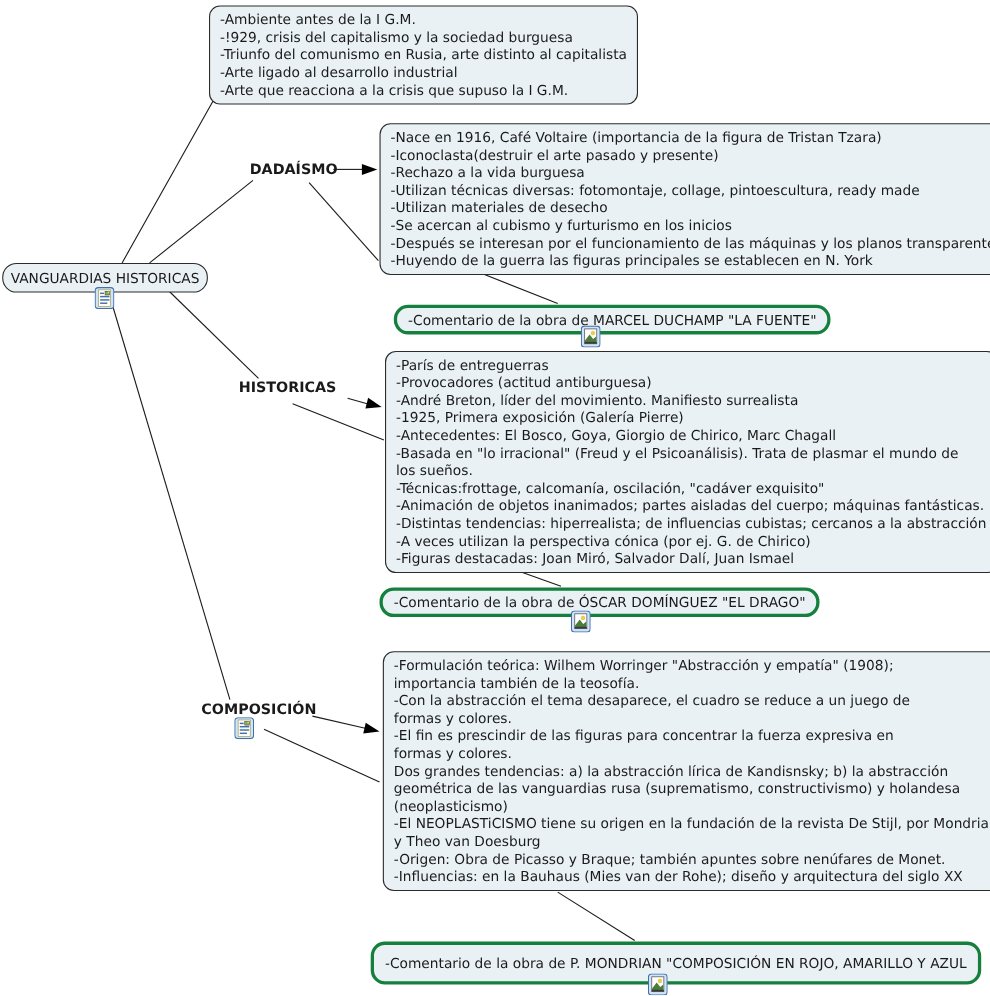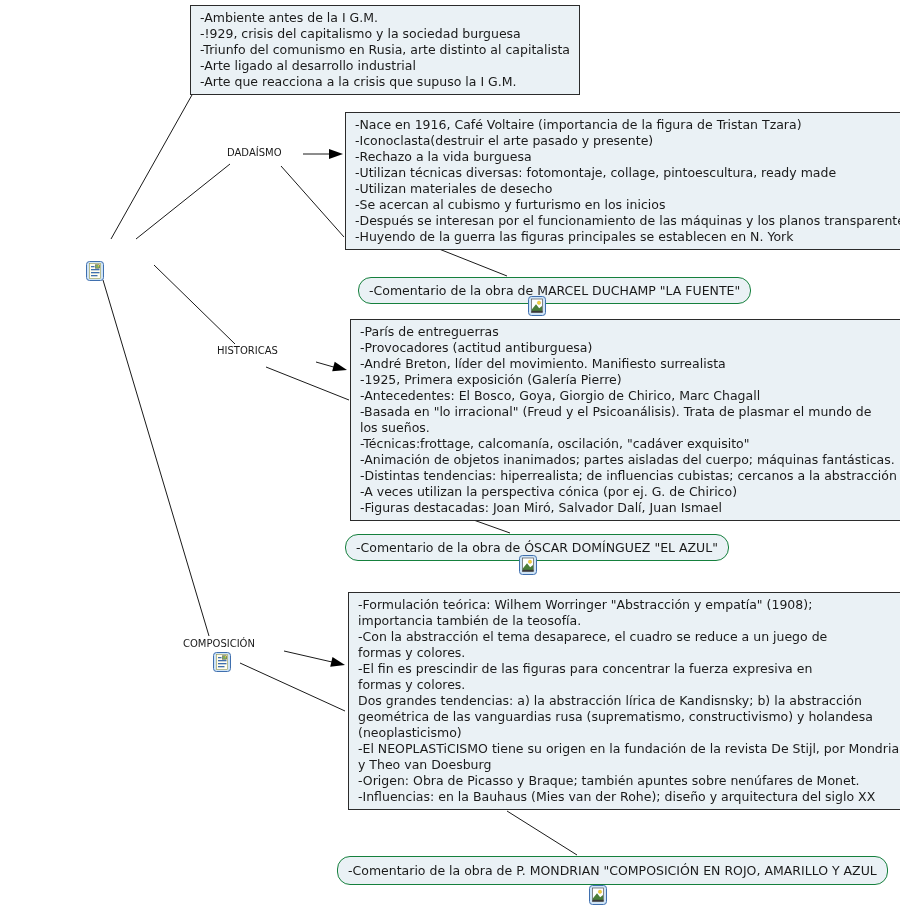--- a/index.html
+++ b/index.html
@@ -1,29 +1,29 @@
 <!DOCTYPE html>
 <html><head>
 <meta charset="utf-8">
 <style>
   html,body{margin:0;padding:0;background:#fff;}
   .canvas{position:relative;width:900px;height:905px;overflow:hidden;background:#ffffff;
           font-family:"DejaVu Sans","Liberation Sans",sans-serif;color:#1a1a1a;}
   svg.connectors{position:absolute;left:0;top:0;width:900px;height:905px;}
   svg.connectors line{stroke:#1a1a1a;stroke-width:1;}
   svg.connectors polygon{fill:#000;}
-  .box{position:absolute;background:#eaf1f5;border:1px solid #2b2b2b;border-radius:0;
+  .box{position:absolute;background:#eaf1f5;border:1px solid #2b2b2b;border-radius:10px;
        font-size:12.5px;line-height:16px;white-space:pre;padding:4px 9px;width:max-content;}
-  .bubble{position:absolute;background:#eaf1f5;border:1px solid #15803d;border-radius:13px;
+  .bubble{position:absolute;background:#eaf1f5;border:3px solid #15803d;border-radius:13px;
        font-size:12.5px;display:flex;align-items:center;white-space:nowrap;
        padding:0 10px;height:27px;box-sizing:border-box;width:max-content;}
   .rootnode{position:absolute;left:2px;top:239px;width:187px;height:27px;box-sizing:border-box;
        background:#eaf1f5;border:1px solid #2b2b2b;border-radius:13px;font-size:12.5px;
        display:flex;align-items:center;justify-content:center;white-space:nowrap;}
-  .label{position:absolute;font-size:10px;white-space:nowrap;}
+  .label{position:absolute;font-size:13px;white-space:nowrap;font-weight:bold;}
   .micon{position:absolute;}
 </style>
 </head>
 <body>
 
 <div class="canvas">
 
   <svg class="connectors">
     <line x1="197" y1="86" x2="111" y2="239"></line>
     <line x1="230" y1="164" x2="136" y2="239"></line>
@@ -49,20 +49,23 @@
         </g>
     </g>
     <g>
       <line x1="284" y1="651" x2="332" y2="662"></line>
       <g transform="translate(345,665) rotate(13)">
           <polygon points="0,0 -14,-5 -14,5"></polygon>
         </g>
     </g>
   </svg>
 
+  <div class="rootnode">
+    <span>VANGUARDIAS HISTORICAS</span>
+  </div>
 
   <svg class="micon" style="left:86px;top:261px" width="18" height="20" viewBox="0 0 18 20">
     <rect x="0.5" y="0.5" width="17" height="19" rx="3" fill="#cfe4f7" stroke="#3f6fae"></rect>
     <rect x="3.5" y="2.5" width="11" height="15" fill="#fffdf0" stroke="#99994d" stroke-width="0.6"></rect>
     <rect x="9.5" y="3.8" width="4.2" height="3.4" fill="#7fae5f" stroke="#444" stroke-width="0.5"></rect>
     <circle cx="12.6" cy="4.8" r="0.8" fill="#f3d23a"></circle>
     <rect x="5" y="5" width="3.5" height="1.3" fill="#3f6fae"></rect>
     <rect x="5" y="8" width="8.5" height="1.3" fill="#3f6fae"></rect>
     <rect x="5" y="11" width="8.5" height="1.3" fill="#3f6fae"></rect>
     <rect x="5" y="14" width="6.5" height="1.3" fill="#3f6fae"></rect>
@@ -98,21 +101,21 @@
 -André Breton, líder del movimiento. Manifiesto surrealista
 -1925, Primera exposición (Galería Pierre)
 -Antecedentes: El Bosco, Goya, Giorgio de Chirico, Marc Chagall
 -Basada en "lo irracional" (Freud y el Psicoanálisis). Trata de plasmar el mundo de
 los sueños.
 -Técnicas:frottage, calcomanía, oscilación, "cadáver exquisito"
 -Animación de objetos inanimados; partes aisladas del cuerpo; máquinas fantásticas.
 -Distintas tendencias: hiperrealista; de influencias cubistas; cercanos a la abstracción
 -A veces utilizan la perspectiva cónica (por ej. G. de Chirico)
 -Figuras destacadas: Joan Miró, Salvador Dalí, Juan Ismael</div>
-  <div class="bubble" style="left:345px;top:534px">-Comentario de la obra de ÓSCAR DOMÍNGUEZ "EL AZUL"</div>
+  <div class="bubble" style="left:345px;top:534px">-Comentario de la obra de ÓSCAR DOMÍNGUEZ "EL DRAGO"</div>
   <svg class="micon" style="left:519px;top:555px" width="18" height="20" viewBox="0 0 18 20">
     <rect x="0.5" y="0.5" width="17" height="19" rx="3" fill="#cfe4f7" stroke="#3f6fae"></rect>
     <rect x="3.5" y="3" width="11" height="13.5" fill="#ffffff" stroke="#555" stroke-width="0.7"></rect>
     <circle cx="11" cy="6.8" r="1.7" fill="#f3d23a" stroke="#c9a227" stroke-width="0.4"></circle>
     <path d="M3.8 13.6 L8 8.2 L11.2 12.2 L14 10 L14 16 L3.8 16 Z" fill="#4a7d3a"></path>
     <rect x="3.5" y="14.8" width="11" height="1.7" fill="#3a3a3a"></rect>
   </svg>
 
   <div class="label" style="left:183px;top:638px">COMPOSICIÓN</div>
   <svg class="micon" style="left:213px;top:652px" width="18" height="20" viewBox="0 0 18 20">
@@ -131,21 +134,21 @@
 formas y colores.
 -El fin es prescindir de las figuras para concentrar la fuerza expresiva en
 formas y colores.
 Dos grandes tendencias: a) la abstracción lírica de Kandisnsky; b) la abstracción
 geométrica de las vanguardias rusa (suprematismo, constructivismo) y holandesa
 (neoplasticismo)
 -El NEOPLASTiCISMO tiene su origen en la fundación de la revista De Stijl, por Mondrian
 y Theo van Doesburg
 -Origen: Obra de Picasso y Braque; también apuntes sobre nenúfares de Monet.
 -Influencias: en la Bauhaus (Mies van der Rohe); diseño y arquitectura del siglo XX</div>
-  <div class="bubble" style="left:337px;top:856px;height:29px">-Comentario de la obra de P. MONDRIAN "COMPOSICIÓN EN ROJO, AMARILLO Y AZUL</div>
+  <div class="bubble" style="left:337px;top:856px;height:39px">-Comentario de la obra de P. MONDRIAN "COMPOSICIÓN EN ROJO, AMARILLO Y AZUL</div>
   <svg class="micon" style="left:589px;top:885px" width="18" height="20" viewBox="0 0 18 20">
     <rect x="0.5" y="0.5" width="17" height="19" rx="3" fill="#cfe4f7" stroke="#3f6fae"></rect>
     <rect x="3.5" y="3" width="11" height="13.5" fill="#ffffff" stroke="#555" stroke-width="0.7"></rect>
     <circle cx="11" cy="6.8" r="1.7" fill="#f3d23a" stroke="#c9a227" stroke-width="0.4"></circle>
     <path d="M3.8 13.6 L8 8.2 L11.2 12.2 L14 10 L14 16 L3.8 16 Z" fill="#4a7d3a"></path>
     <rect x="3.5" y="14.8" width="11" height="1.7" fill="#3a3a3a"></rect>
   </svg>
 
 </div>
 

